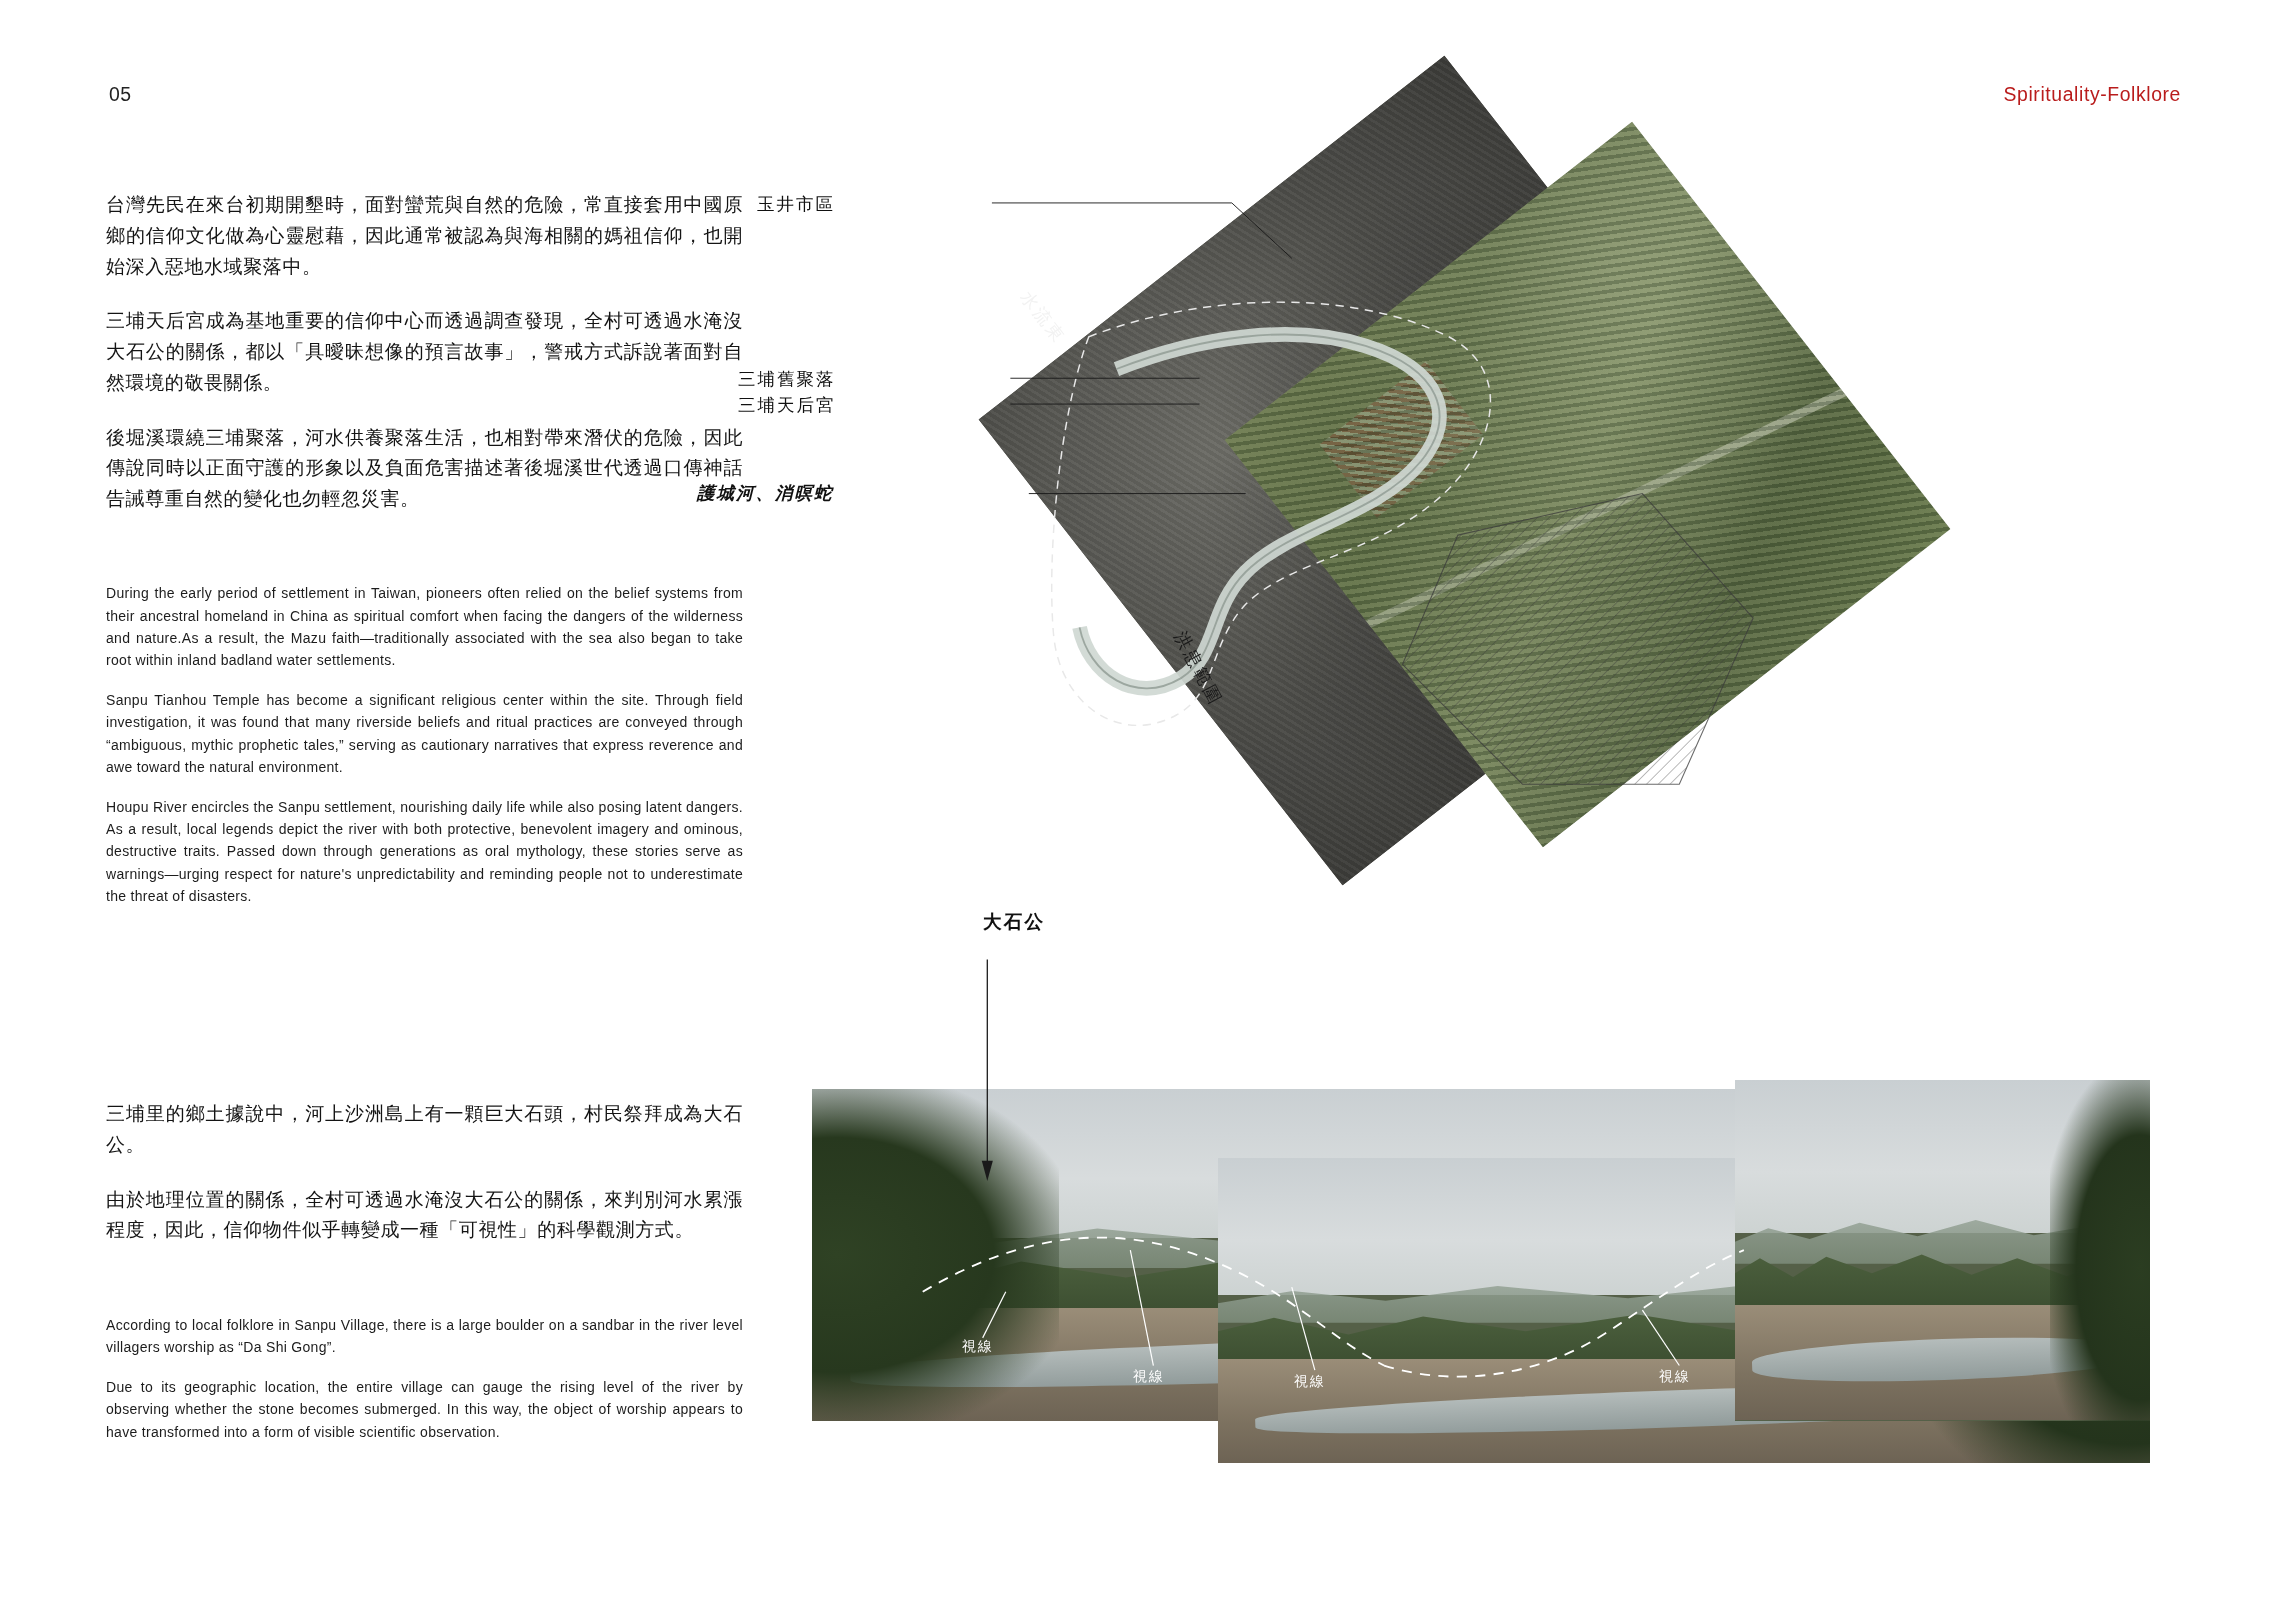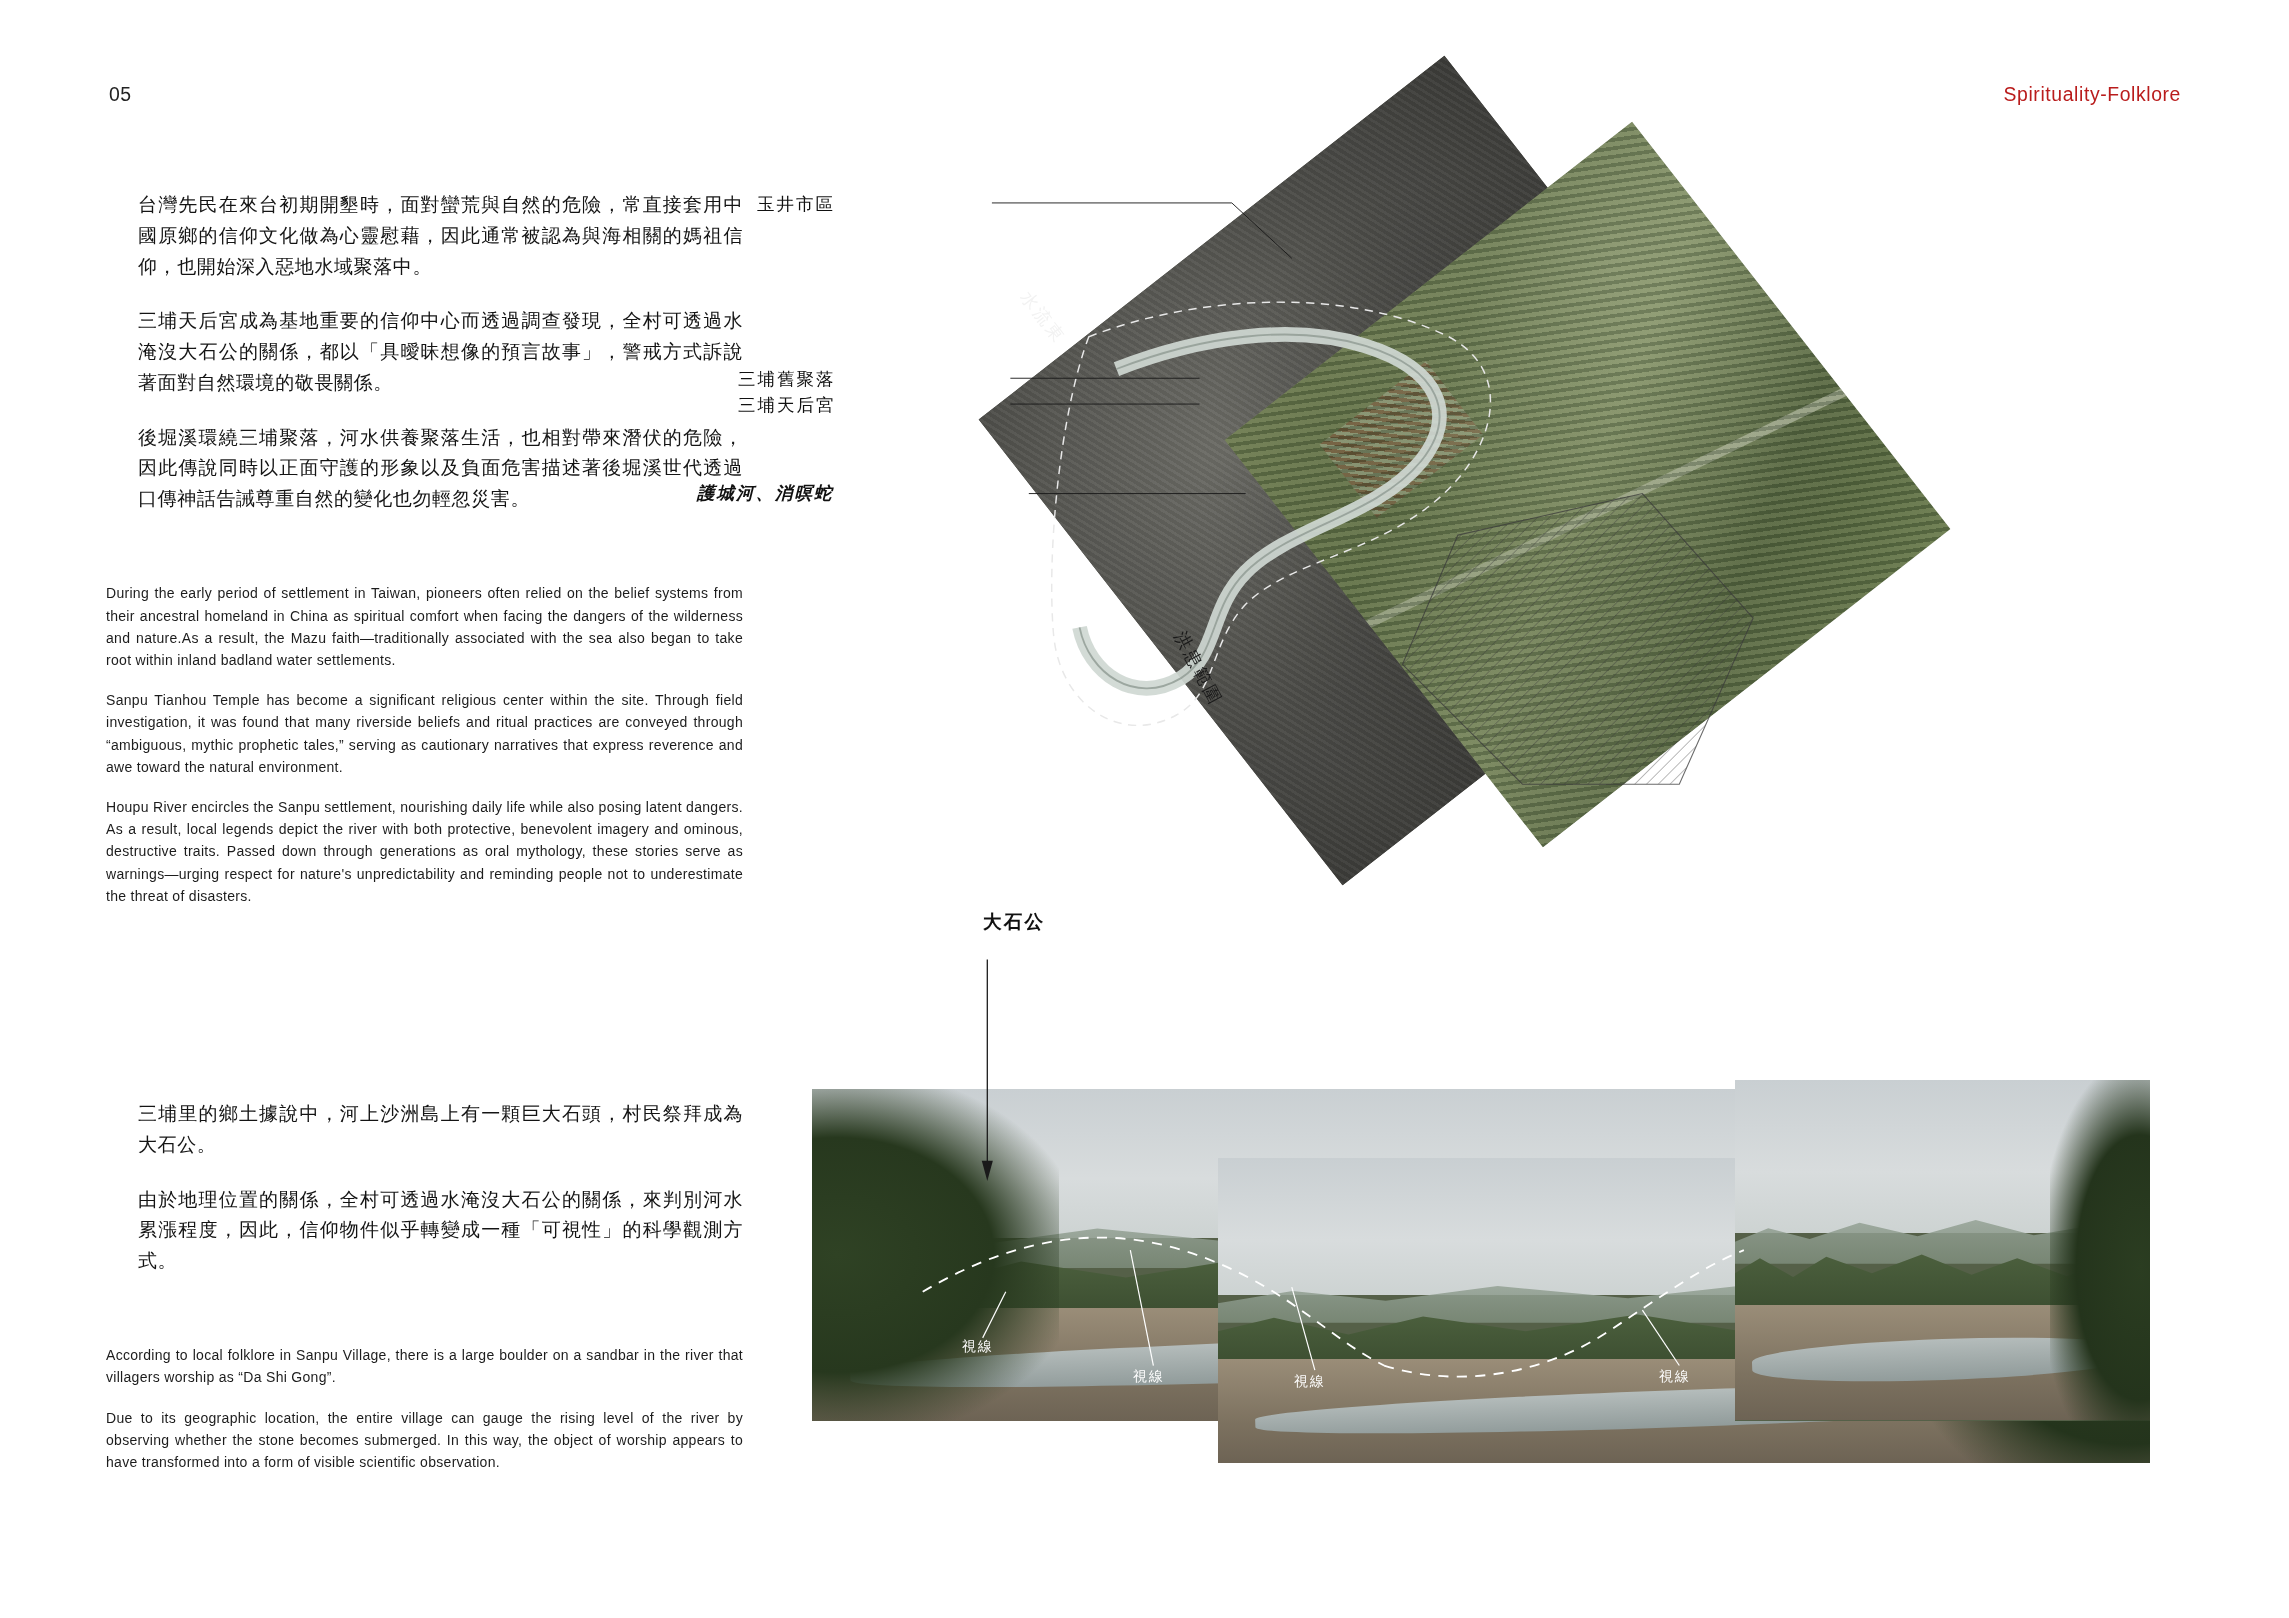--- a/index.html
+++ b/index.html
@@ -43,21 +43,20 @@
   .text-col.top { top: 171px; }
   .text-col.bottom { top: 1080px; }
 
   .zh-block {
     font-size: 19px;
     line-height: 1.62;
     letter-spacing: 0.6px;
     margin-bottom: 24px;
     text-align: justify;
     color: #141414;
-    margin-left: 32px;
   }
   .en-block {
     font-size: 14px;
     line-height: 1.58;
     letter-spacing: 0.3px;
     margin-bottom: 18.5px;
     text-align: justify;
     color: #1c1c1c;
   }
   .gap-zh-en { height: 29.5px; }
@@ -277,21 +276,21 @@
   <div class="gap-zh-en"></div>
   <p class="en-block">During the early period of settlement in Taiwan, pioneers often relied on the belief systems from their ancestral homeland in China as spiritual comfort when facing the dangers of the wilderness and nature.As a result, the Mazu faith—traditionally associated with the sea also began to take root within inland badland water settlements.</p>
   <p class="en-block">Sanpu Tianhou Temple has become a significant religious center within the site. Through field investigation, it was found that many riverside beliefs and ritual practices are conveyed through “ambiguous, mythic prophetic tales,” serving as cautionary narratives that express reverence and awe toward the natural environment.</p>
   <p class="en-block">Houpu River encircles the Sanpu settlement, nourishing daily life while also posing latent dangers. As a result, local legends depict the river with both protective, benevolent imagery and ominous, destructive traits. Passed down through generations as oral mythology, these stories serve as warnings—urging respect for nature's unpredictability and reminding people not to underestimate the threat of disasters.</p>
 </div>
 
 <div class="text-col bottom">
   <p class="zh-block">三埔里的鄉土據說中，河上沙洲島上有一顆巨大石頭，村民祭拜成為大石公。</p>
   <p class="zh-block">由於地理位置的關係，全村可透過水淹沒大石公的關係，來判別河水累漲程度，因此，信仰物件似乎轉變成一種「可視性」的科學觀測方式。</p>
   <div class="gap-zh-en"></div>
-  <p class="en-block">According to local folklore in Sanpu Village, there is a large boulder on a sandbar in the river that villagers worship as “Da Shi Gong”.</p>
+  <p class="en-block">According to local folklore in Sanpu Village, there is a large boulder on a sandbar in the river level villagers worship as “Da Shi Gong”.</p>
   <p class="en-block">Due to its geographic location, the entire village can gauge the rising level of the river by observing whether the stone becomes submerged. In this way, the object of worship appears to have transformed into a form of visible scientific observation.</p>
 </div>
 
 <div class="fig-upper">
 
   <div class="map-clip plate-dark"></div>
 
   <div class="map-clip plate-green">
     <div class="road"></div>
     <div class="village"></div>

